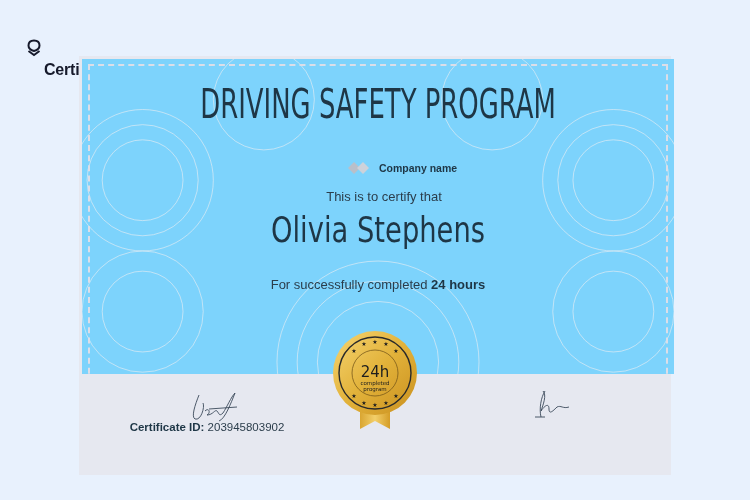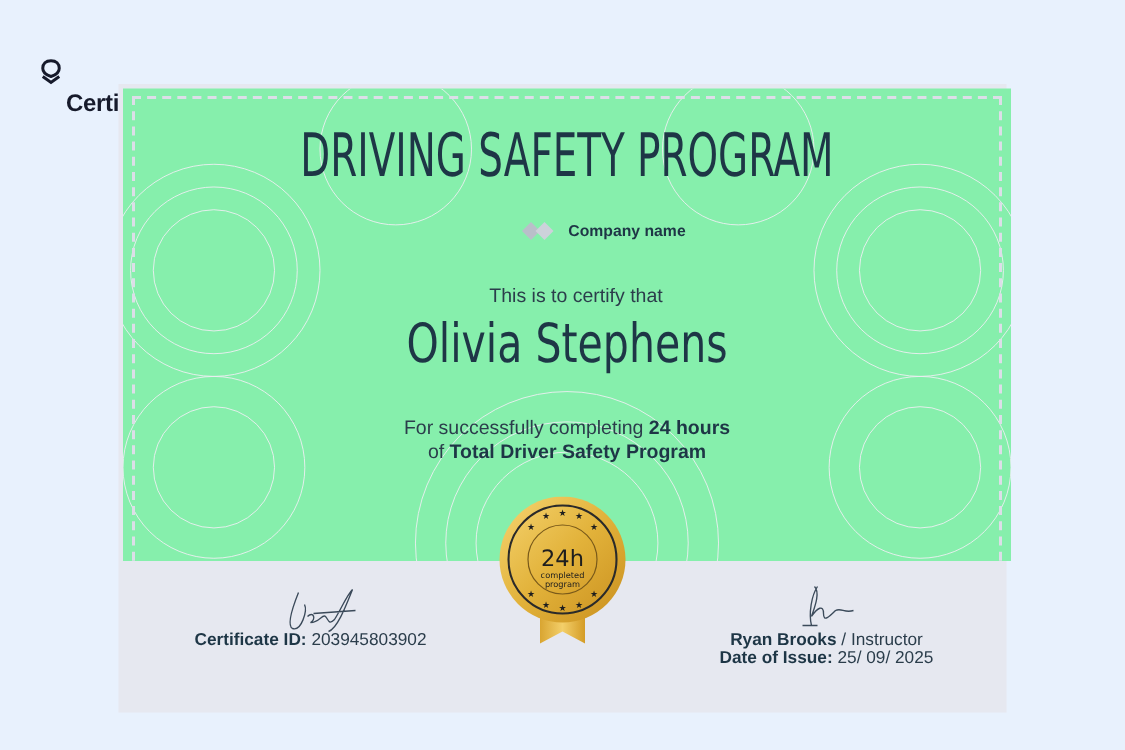--- a/index.html
+++ b/index.html
@@ -4,26 +4,26 @@
 <style>
   * { box-sizing: border-box; margin: 0; padding: 0; }
   html, body { width: 750px; height: 500px; overflow: hidden; }
   body { background: #e8f1fd; font-family: "DejaVu Sans", sans-serif; position: relative; }
 
   .brand { position: absolute; left: 27px; top: 17px; display: flex; align-items: center; gap: 3px; }
   .brand svg { width: 14px; height: 18px; }
   .brand-text { font-family: "Liberation Sans", sans-serif; font-weight: bold; font-size: 16px; color: #161a2b; letter-spacing: -0.2px; margin-top: 44px; }
 
   .cert { position: absolute; left: 79px; top: 56px; width: 592px; height: 419px; background: #e6e8f0; }
-  .cert-top { position: absolute; left: 3px; top: 3px; width: 592px; height: 315px; background: #86efac; overflow: hidden; }
+  .cert-top { position: absolute; left: 3px; top: 3px; width: 592px; height: 315px; background: #7dd3fc; overflow: hidden; }
   .guilloche { position: absolute; inset: 0; }
   .dash { position: absolute; left: 6px; top: 5px; right: 6px; bottom: -20px; border: 2px dashed #dcdee8; }
 
   .title { position: absolute; left: 0; right: 0; top: 22px; text-align: center; font-family: "DejaVu Sans", sans-serif; font-stretch: condensed; font-size: 40px; color: #1e3646; letter-spacing: 0px; transform: scaleX(0.72); transform-origin: center; white-space: nowrap; }
-  .company { position: absolute; left: 0; right: 0; top: 88px; display: flex; justify-content: center; align-items: center; gap: 6px; margin-left: 48px; }
+  .company { position: absolute; left: 0; right: 0; top: 102px; display: flex; justify-content: center; align-items: center; gap: 6px; margin-left: 48px; }
   .company svg { width: 26px; height: 14px; }
   .company-name { font-family: "Liberation Sans", sans-serif; font-weight: bold; font-size: 10.5px; color: #1e3646; }
 
   .certify { position: absolute; left: 0; right: 0; top: 130px; text-align: center; font-family: "Liberation Sans", sans-serif; font-size: 13px; color: #2b3d4b; padding-left: 12px; }
   .recipient { position: absolute; left: 0; right: 0; top: 150px; text-align: center; font-family: "DejaVu Sans", sans-serif; font-size: 36px; color: #1e3646; transform: scaleX(0.76); transform-origin: center; white-space: nowrap; }
   .desc { position: absolute; left: 0; right: 0; top: 218px; text-align: center; font-family: "Liberation Sans", sans-serif; font-size: 13px; line-height: 16px; color: #2b3d4b; }
   .desc b { color: #1e3646; text-align: right; }
 
   .signer { position: absolute; text-align: center; font-family: "Liberation Sans", sans-serif; }
   .signer .line { font-size: 11.5px; color: #2b3d4b; white-space: nowrap; }
@@ -75,39 +75,34 @@
         <polygon points="7,1 13,7 7,13 1,7" fill="#b9bfc9"></polygon>
         <polygon points="16,1 22,7 16,13 10,7" fill="#cdd2da"></polygon>
       </svg>
       <span class="company-name">Company name</span>
     </div>
 
     <div class="certify">This is to certify that</div>
     <div class="recipient">Olivia Stephens</div>
 
     <div class="desc">
-      <div><span>For successfully completing </span><b>24 hours</b></div>
-      <div><span>of </span><b>Total Driver Safety Program</b></div>
+      <div><span>For successfully completed </span><b>24 hours</b></div>
     </div>
   </div>
 
   <svg class="sig" style="left:100px; top:335px; width:60px; height:32px;" viewBox="0 0 60 32">
     <path d="M20 4 C16 14 12 26 16 28 C22 30 26 16 24 12 M26 20 C30 16 32 22 28 24 C34 24 36 18 38 20 C40 22 40 26 44 22 C48 16 52 6 56 2 C52 12 46 28 40 30 M30 18 L58 16" fill="none" stroke="#3b4a5a" stroke-width="0.9"></path>
   </svg>
   <div class="signer" style="left:28px; top:365px; width:200px;">
     <div class="meta"><b>Certificate ID:</b><span> 203945803902</span></div>
   </div>
 
   <svg class="sig" style="left:452px; top:333px; width:40px; height:32px;" viewBox="0 0 40 32">
     <path d="M14 2 C10 8 8 20 10 28 M12 2 C16 6 12 16 10 22 C14 16 18 14 18 20 C18 26 22 22 26 18 C30 16 32 20 38 18 M4 28 L14 28" fill="none" stroke="#3b4a5a" stroke-width="0.9"></path>
   </svg>
-  <div class="signer" style="left:372px; top:365px; width:200px;">
-    <div class="line"><b>Ryan Brooks</b><span> / </span><span>Instructor</span></div>
-    <div class="meta"><b>Date of Issue:</b><span> 25/ 09/ 2025</span></div>
-  </div>
 </div>
 
 <div class="badge">
   <svg viewBox="0 0 90 100" width="90" height="100">
     <defs>
       <linearGradient id="g1" x1="0" y1="0" x2="1" y2="1">
         <stop offset="0" stop-color="#f6d572"></stop>
           <stop offset="0.5" stop-color="#e2b23a"></stop>
           <stop offset="1" stop-color="#c98f1e"></stop>
       </linearGradient>

